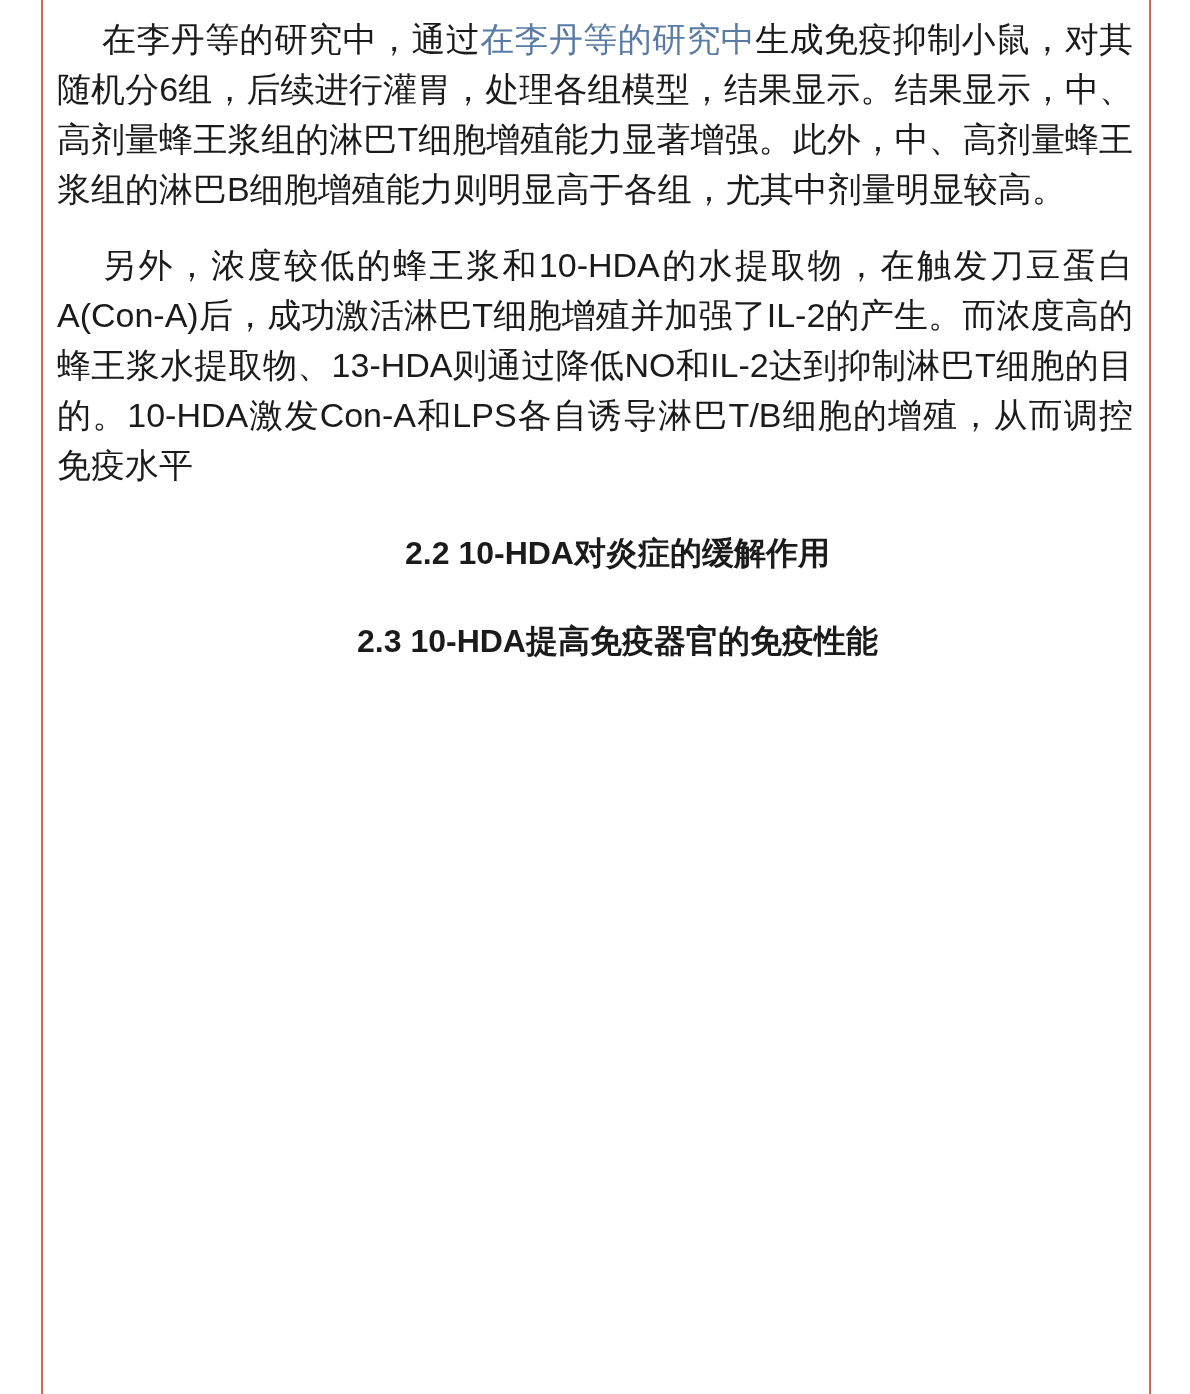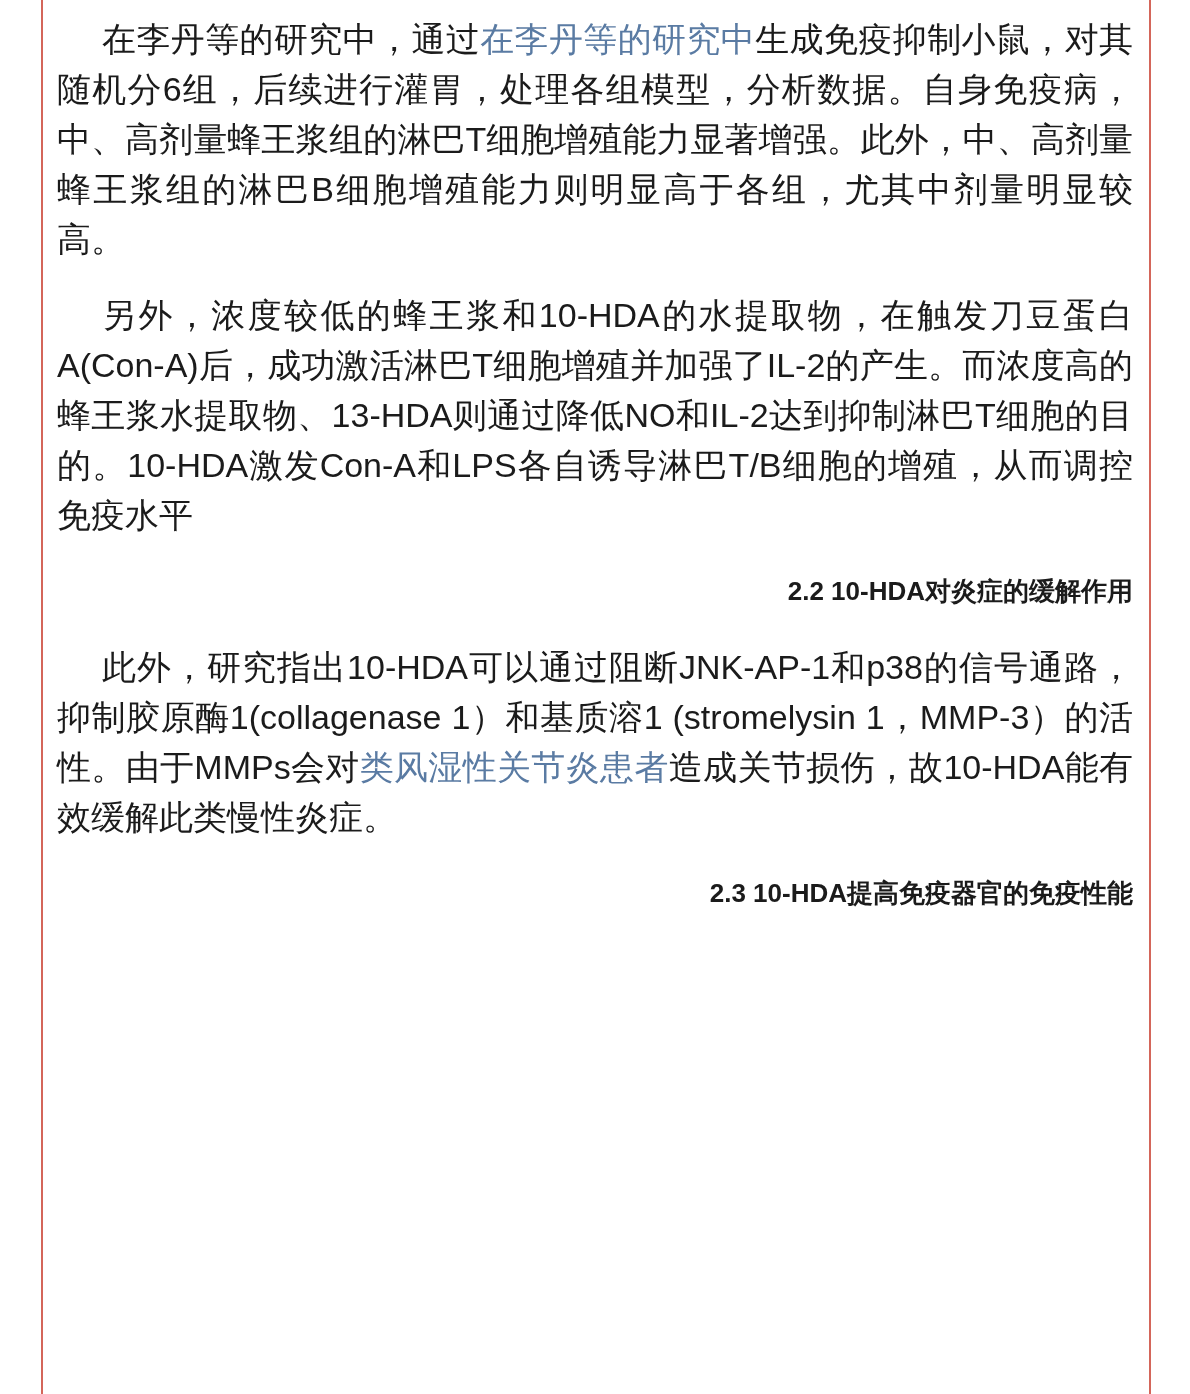--- a/index.html
+++ b/index.html
@@ -38,42 +38,41 @@
     color:var(--text);
     font-size:34px;
     line-height:50px;
     text-align:justify;
   }
   .article p{
     margin:26px 0;
     text-indent:45px;
   }
   .article h3{
-    margin:26px 0;
-    font-size:26px;
+    margin:38px 0;
+    font-size:32px;
     line-height:50px;
     font-weight:bold;
     text-indent:45px;
-    text-align:right;
+    text-align:center;
   }
   .article > :first-child{
     margin-top:14px;
   }
   .article a{
     color:var(--link);
     text-decoration:none;
     cursor:pointer;
   }
 </style>
 </head>
 <body>
 
 <div class="page">
   <div class="frame">
     <div class="article" id="article">
-        <p><span>在李丹等的研究中，通过</span><a>在李丹等的研究中</a><span>生成免疫抑制小鼠，对其随机分6组，后续进行灌胃，处理各组模型，分析数据。自身免疫病，中、高剂量蜂王浆组的淋巴T细胞增殖能力显著增强。此外，中、高剂量蜂王浆组的淋巴B细胞增殖能力则明显高于各组，尤其中剂量明显较高。</span></p>
+        <p><span>在李丹等的研究中，通过</span><a>在李丹等的研究中</a><span>生成免疫抑制小鼠，对其随机分6组，后续进行灌胃，处理各组模型，结果显示。结果显示，中、高剂量蜂王浆组的淋巴T细胞增殖能力显著增强。此外，中、高剂量蜂王浆组的淋巴B细胞增殖能力则明显高于各组，尤其中剂量明显较高。</span></p>
         <p><span>另外，浓度较低的蜂王浆和10-HDA的水提取物，在触发刀豆蛋白A(Con-A)后，成功激活淋巴T细胞增殖并加强了IL-2的产生。而浓度高的蜂王浆水提取物、13-HDA则通过降低NO和IL-2达到抑制淋巴T细胞的目的。10-HDA激发Con-A和LPS各自诱导淋巴T/B细胞的增殖，从而调控免疫水平</span></p>
         <h3>2.2 10-HDA对炎症的缓解作用</h3>
-        <p><span>此外，研究指出10-HDA可以通过阻断JNK-AP-1和p38的信号通路，抑制胶原酶1(collagenase 1）和基质溶1 (stromelysin 1，MMP-3）的活性。由于MMPs会对</span><a>类风湿性关节炎患者</a><span>造成关节损伤，故10-HDA能有效缓解此类慢性炎症。</span></p>
         <h3>2.3 10-HDA提高免疫器官的免疫性能</h3>
       </div>
   </div>
 </div>
 
 </body></html>

